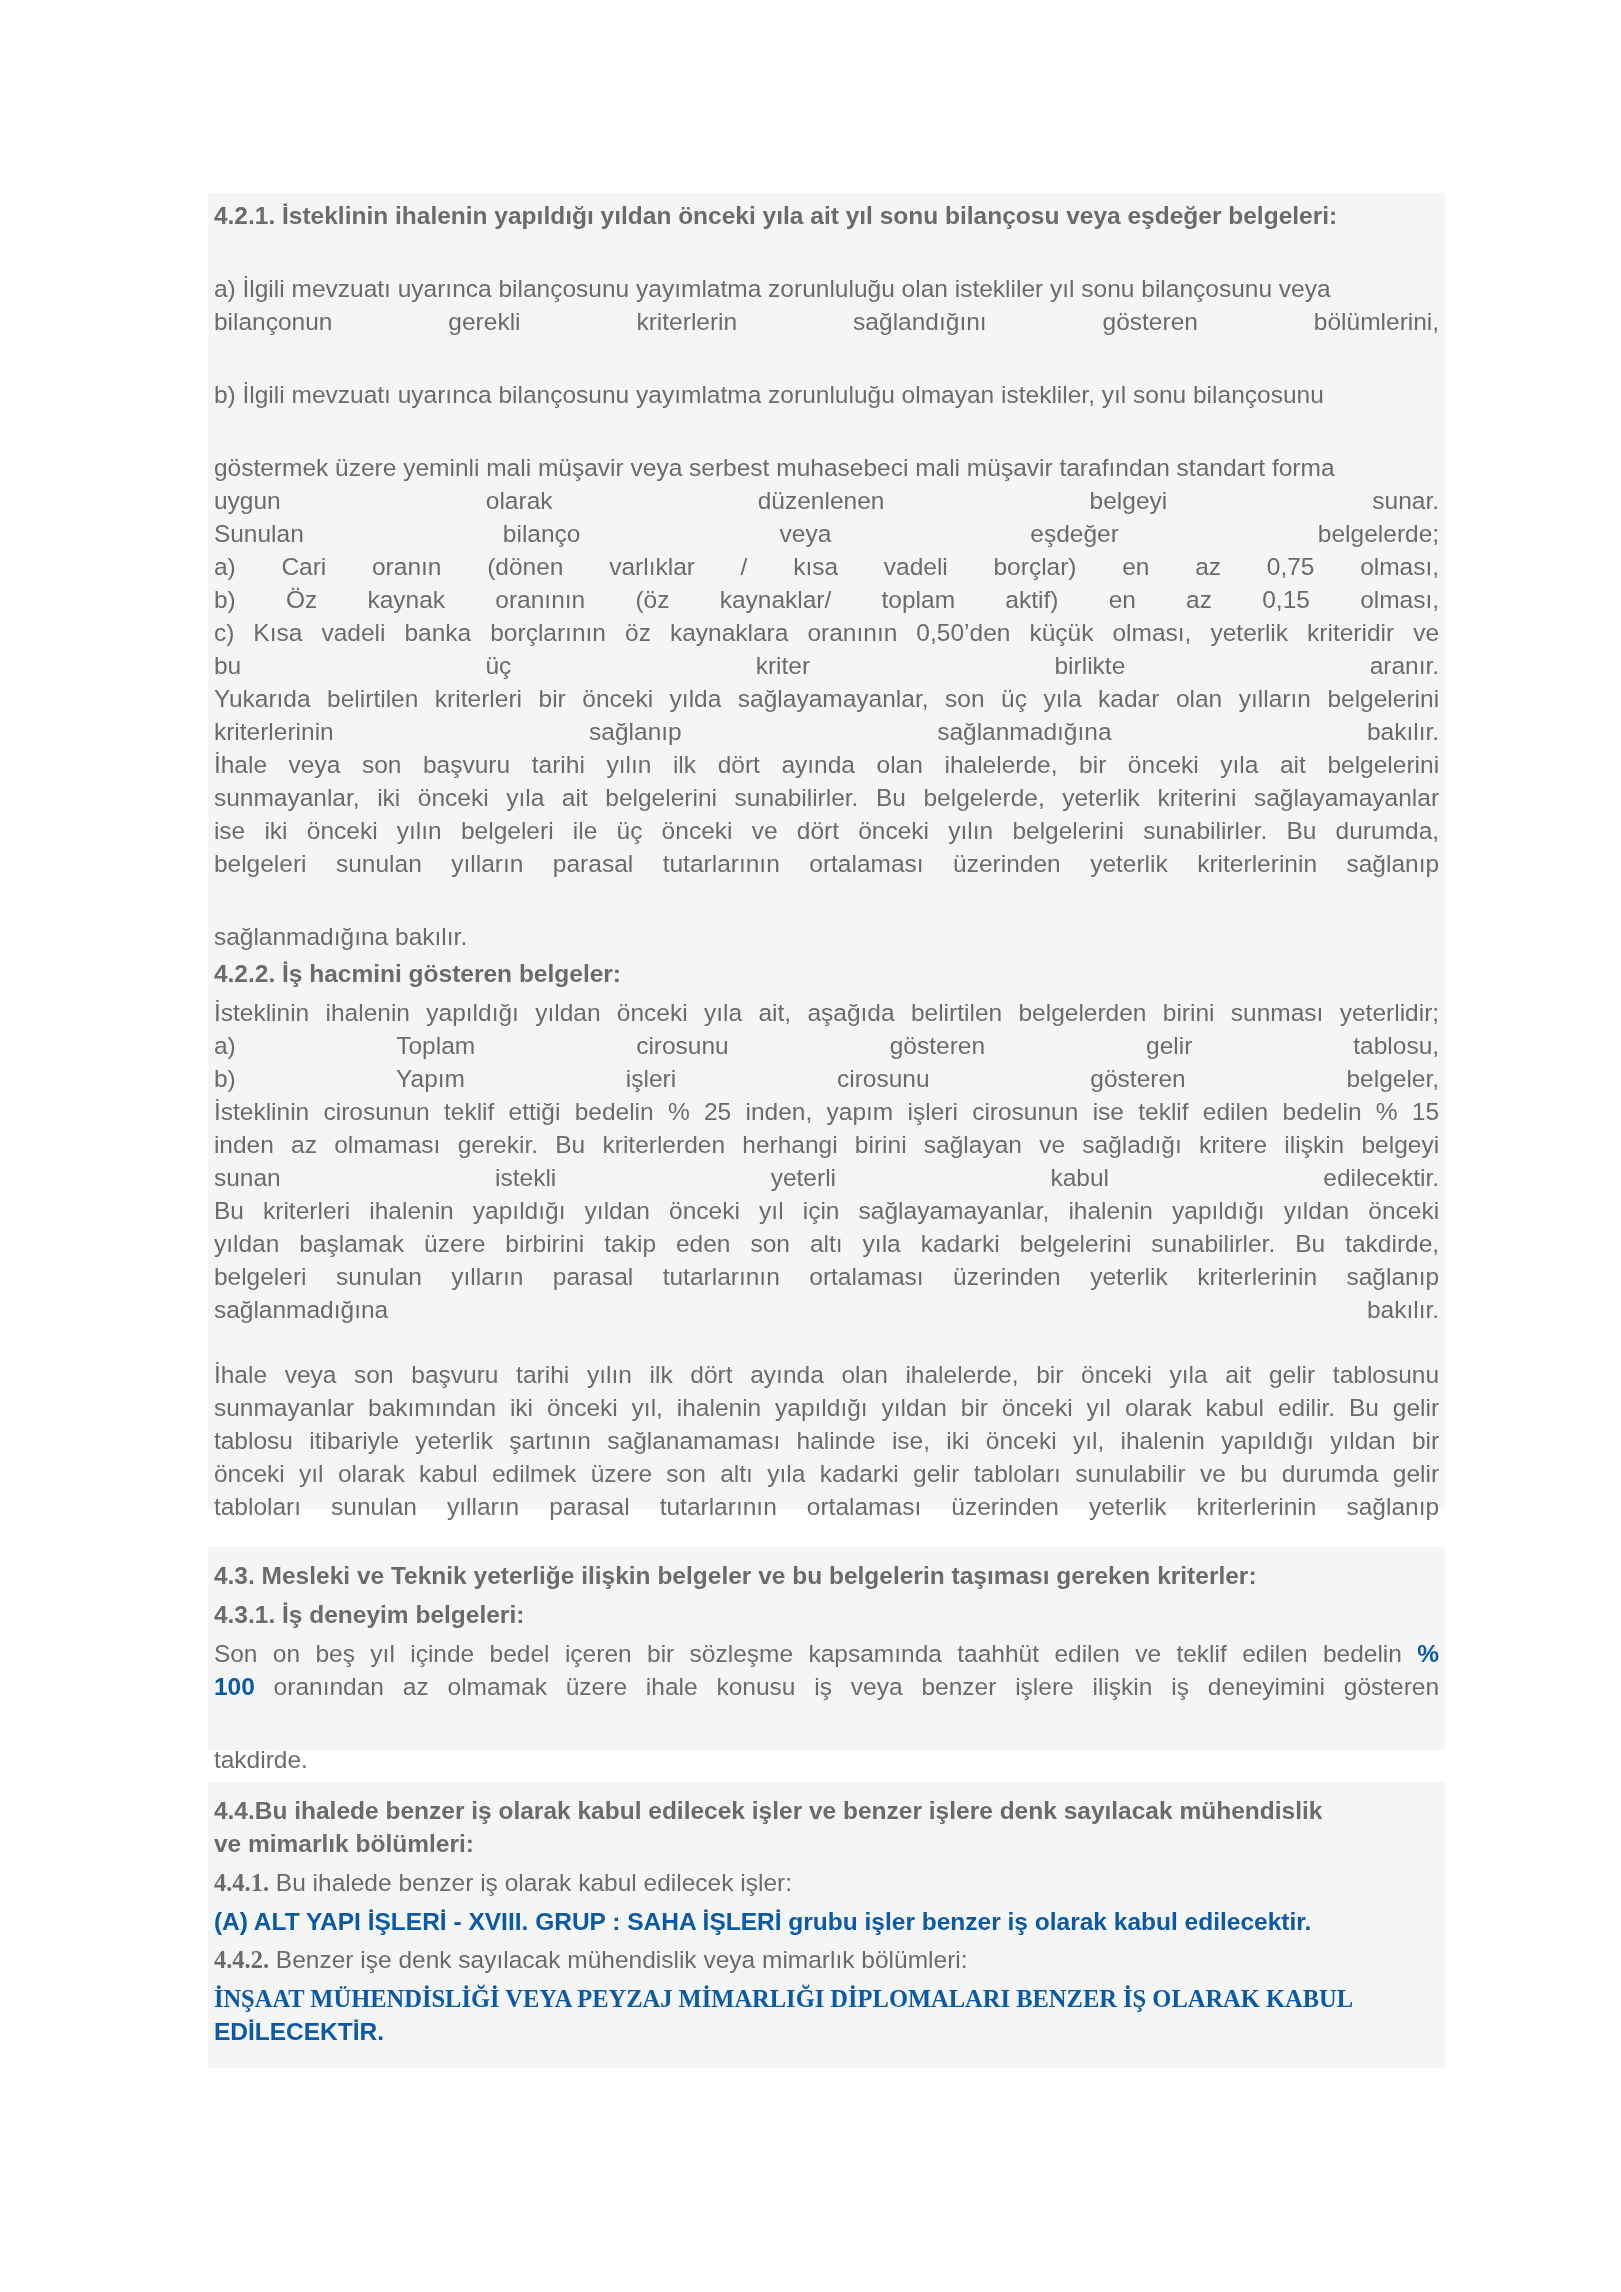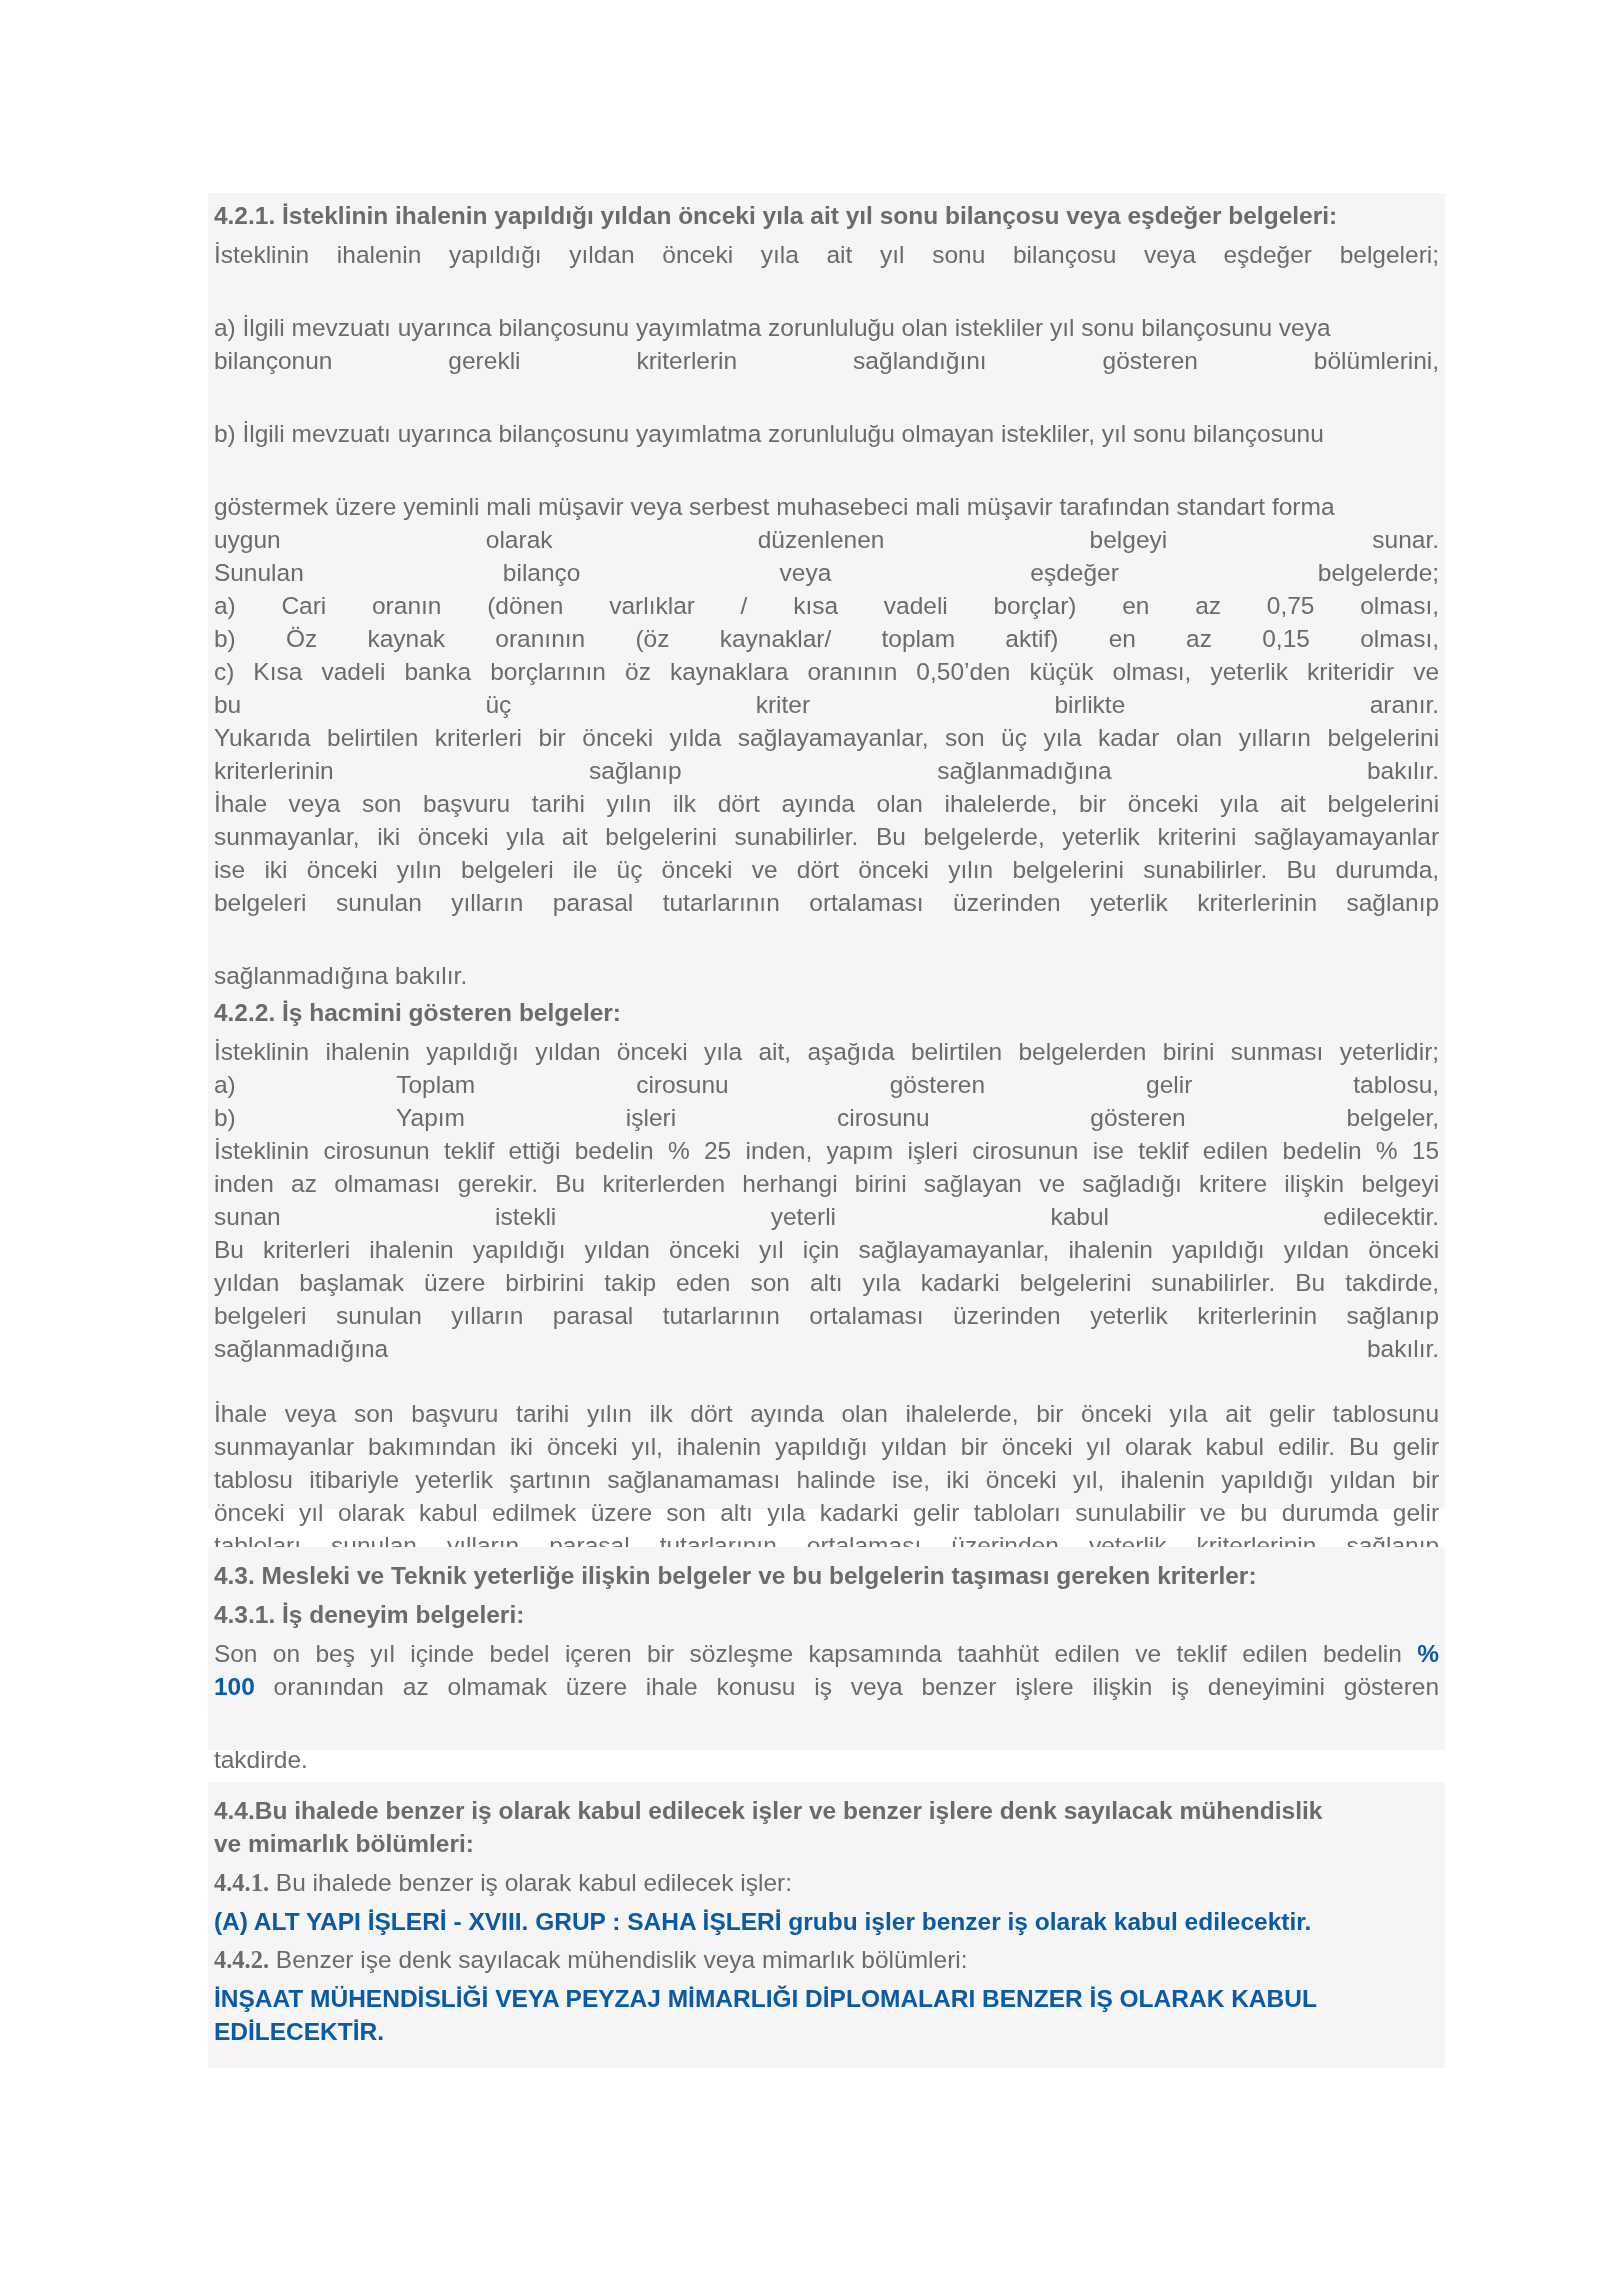--- a/index.html
+++ b/index.html
@@ -12,21 +12,20 @@
   .blue { color: #0b5aa5; font-weight: bold; }
   .bold { font-weight: bold; font-family: Liberation Serif, serif; }
   .gap { height: 32px; }
 </style>
 </head>
 <body>
 
 <div class="box" style="top:193px; height:1316px; padding-top:5.9px;">
   <p class="h" style="margin-bottom:5.9px;">4.2.1. İsteklinin ihalenin yapıldığı yıldan önceki yıla ait yıl sonu bilançosu veya eşdeğer belgeleri:</p>
   <div class="p">
-    <span class="line">İsteklinin ihalenin yapıldığı yıldan önceki yıla ait yıl sonu bilançosu veya eşdeğer belgeleri;</span>
     <span class="line last">a) İlgili mevzuatı uyarınca bilançosunu yayımlatma zorunluluğu olan istekliler yıl sonu bilançosunu veya</span>
     <span class="line">bilançonun gerekli kriterlerin sağlandığını gösteren bölümlerini,</span>
     <span class="line last">b) İlgili mevzuatı uyarınca bilançosunu yayımlatma zorunluluğu olmayan istekliler, yıl sonu bilançosunu</span>
     <span class="line last">göstermek üzere yeminli mali müşavir veya serbest muhasebeci mali müşavir tarafından standart forma</span>
     <span class="line">uygun olarak düzenlenen belgeyi sunar.</span>
     <span class="line">Sunulan bilanço veya eşdeğer belgelerde;</span>
     <span class="line">a) Cari oranın (dönen varlıklar / kısa vadeli borçlar) en az 0,75 olması,</span>
     <span class="line">b) Öz kaynak oranının (öz kaynaklar/ toplam aktif) en az 0,15 olması,</span>
     <span class="line">c) Kısa vadeli banka borçlarının öz kaynaklara oranının 0,50’den küçük olması, yeterlik kriteridir ve</span>
     <span class="line">bu üç kriter birlikte aranır.</span>
@@ -79,17 +78,17 @@
     <span style="display:block;">ve mimarlık bölümleri:</span>
   </p>
   <p class="p" style="margin-bottom:5.9px;">
     <span class="bold">4.4.1.</span><span> Bu ihalede benzer iş olarak kabul edilecek işler:</span>
   </p>
   <p class="p blue" style="margin-bottom:5.9px;">(A) ALT YAPI İŞLERİ - XVIII. GRUP : SAHA İŞLERİ grubu işler benzer iş olarak kabul edilecektir.</p>
   <p class="p" style="margin-bottom:5.9px;">
     <span class="bold">4.4.2.</span><span> Benzer işe denk sayılacak mühendislik veya mimarlık bölümleri:</span>
   </p>
   <p class="p blue">
-    <span style="display:block;">İNŞAAT MÜHENDİSLİĞİ VEYA PEYZAJ MİMARLIĞI DİPLOMALARI BENZER İŞ OLARAK KABUL</span>
+    <span style="display:block;font-family:Liberation Serif, serif;">İNŞAAT MÜHENDİSLİĞİ VEYA PEYZAJ MİMARLIĞI DİPLOMALARI BENZER İŞ OLARAK KABUL</span>
     <span style="display:block;">EDİLECEKTİR.</span>
   </p>
 </div>
 
 
 </body></html>

